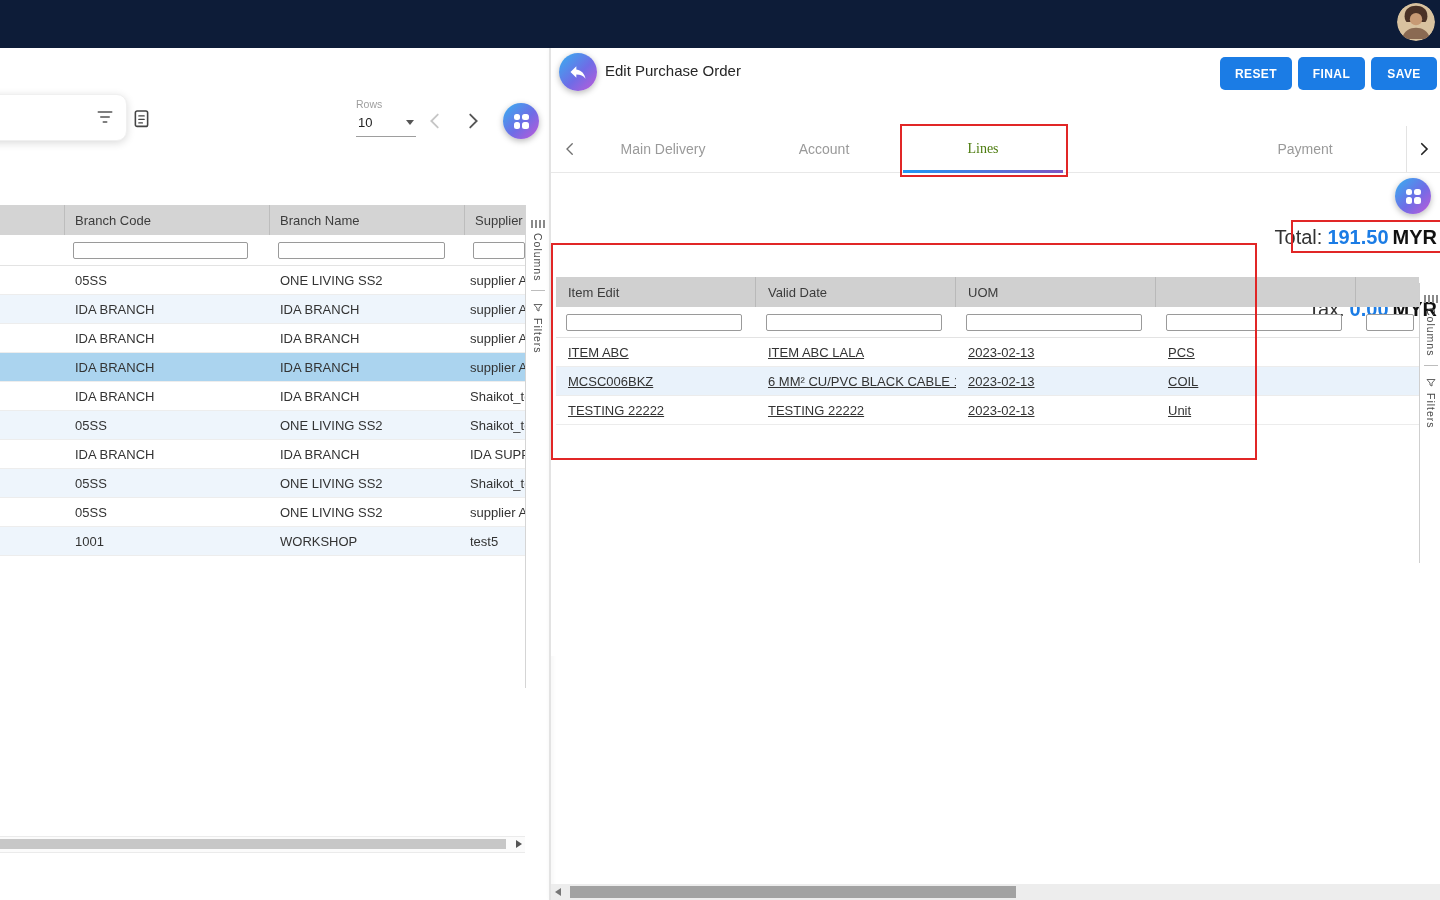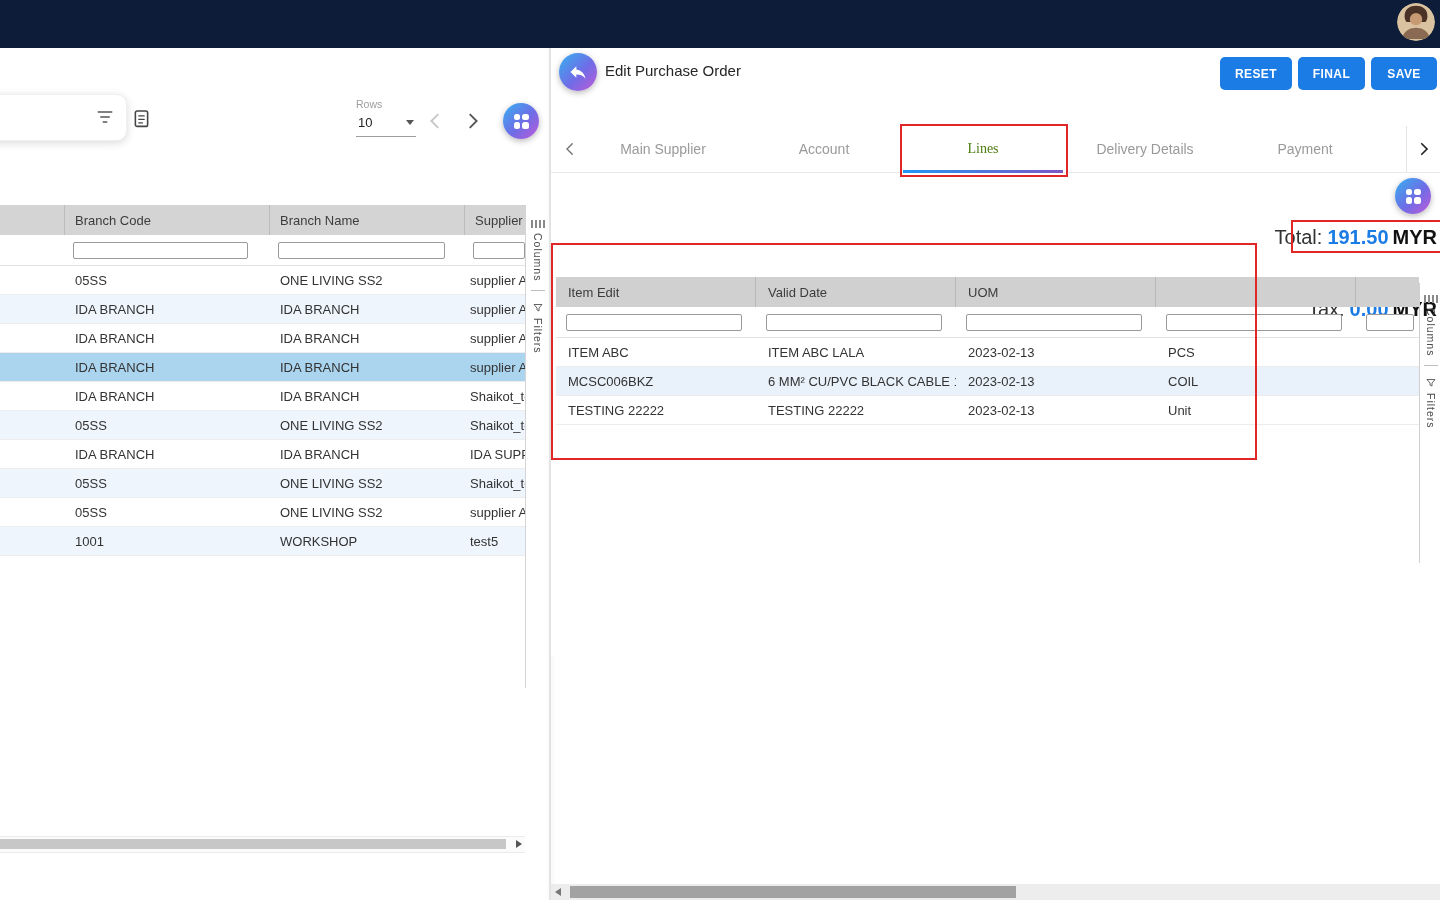--- a/index.html
+++ b/index.html
@@ -87,21 +87,21 @@
   .totals .val{color:#1b7ce5;font-weight:bold;margin-left:5px;}
   .totals .cur{color:#111;font-weight:bold;margin-left:4px;}
   .rgrid{position:absolute;left:5px;top:229px;width:863px;font-size:13px;}
   .rhead{display:grid;grid-template-columns:200px 200px 200px 200px 1fr;height:30px;background:#d0d0d0;color:#3c3c3c;}
   .rhead .hc{display:flex;align-items:center;padding-left:12px;border-right:1px solid #b9b9b9;
              overflow:hidden;white-space:nowrap;box-sizing:border-box;}
   .rfilter{display:grid;grid-template-columns:200px 200px 200px 200px 1fr;height:30px;align-items:center;
            border-bottom:1px solid #e3e3e3;}
   .rfilter .fc{padding-left:10px;box-sizing:border-box;overflow:hidden;}
   .rrow{display:grid;grid-template-columns:200px 200px 200px 200px 1fr;height:28px;align-items:center;
-        border-bottom:1px solid #ececec;background:#fff;cursor:pointer;}
+        border-bottom:1px solid #ececec;background:#fff;cursor:pointer;text-decoration:underline;}
   .rrows .rrow:nth-child(even){background:#e9f2fb;}
   .rrow .c{padding-left:12px;overflow:hidden;white-space:nowrap;color:#333;}
   .right-vline{position:absolute;left:868px;top:235px;width:1px;height:280px;background:#cfcfcf;}
   .right-strip{position:absolute;left:870px;top:247px;width:19px;display:flex;flex-direction:column;align-items:center;}
   .right-hscroll{position:absolute;left:0;top:836px;width:889px;height:16px;background:#ededed;}
   .right-thumb{position:absolute;left:19px;top:2px;width:446px;height:12px;background:#a2a2a2;cursor:pointer;}
   .right-scroll-arrow{position:absolute;left:4px;top:4px;cursor:pointer;}
   .annot-tab{left:349px;top:76px;width:164px;height:49px;}
   .annot-total{left:740px;top:172px;width:147px;height:29px;}
   .annot-table{left:0px;top:195px;width:702px;height:213px;}
@@ -282,24 +282,23 @@
     <button class="btn btn-reset">RESET</button>
     <button class="btn btn-final">FINAL</button>
     <button class="btn btn-save">SAVE</button>
 
     <div class="tabbar">
       <span class="tab-chev-left">
         <svg width="18" height="18" viewBox="0 0 24 24">
             <path d="M15 5l-7 7 7 7" fill="none" stroke="#707070" stroke-width="1.8" stroke-linecap="round"></path>
           </svg>
       </span>
-      <div class="tab" style="left:52px;width:120px">Main Supplier</div>
+      <div class="tab" style="left:52px;width:120px">Main Delivery</div>
       <div class="tab" style="left:213px;width:120px">Account</div>
       <div class="tab active" style="left:372px;width:120px">Lines</div>
-      <div class="tab" style="left:519px;width:150px">Delivery Details</div>
       <div class="tab" style="left:689px;width:130px">Payment</div>
       <span class="tab-underline"></span>
       <span class="tab-chev-right">
         <svg width="18" height="18" viewBox="0 0 24 24">
             <path d="M9 5l7 7-7 7" fill="none" stroke="#222" stroke-width="2.2" stroke-linecap="round"></path>
           </svg>
       </span>
     </div>
 
     <div class="fab right-fab">

